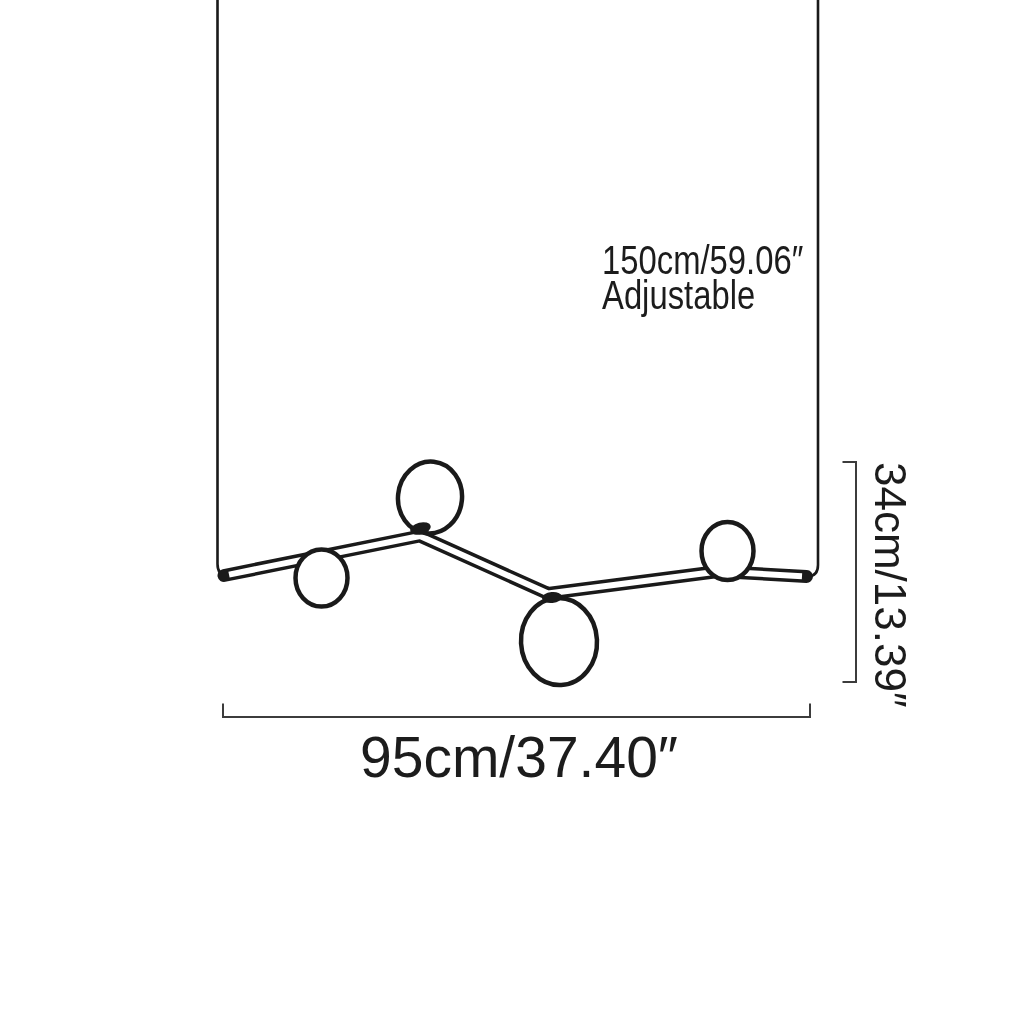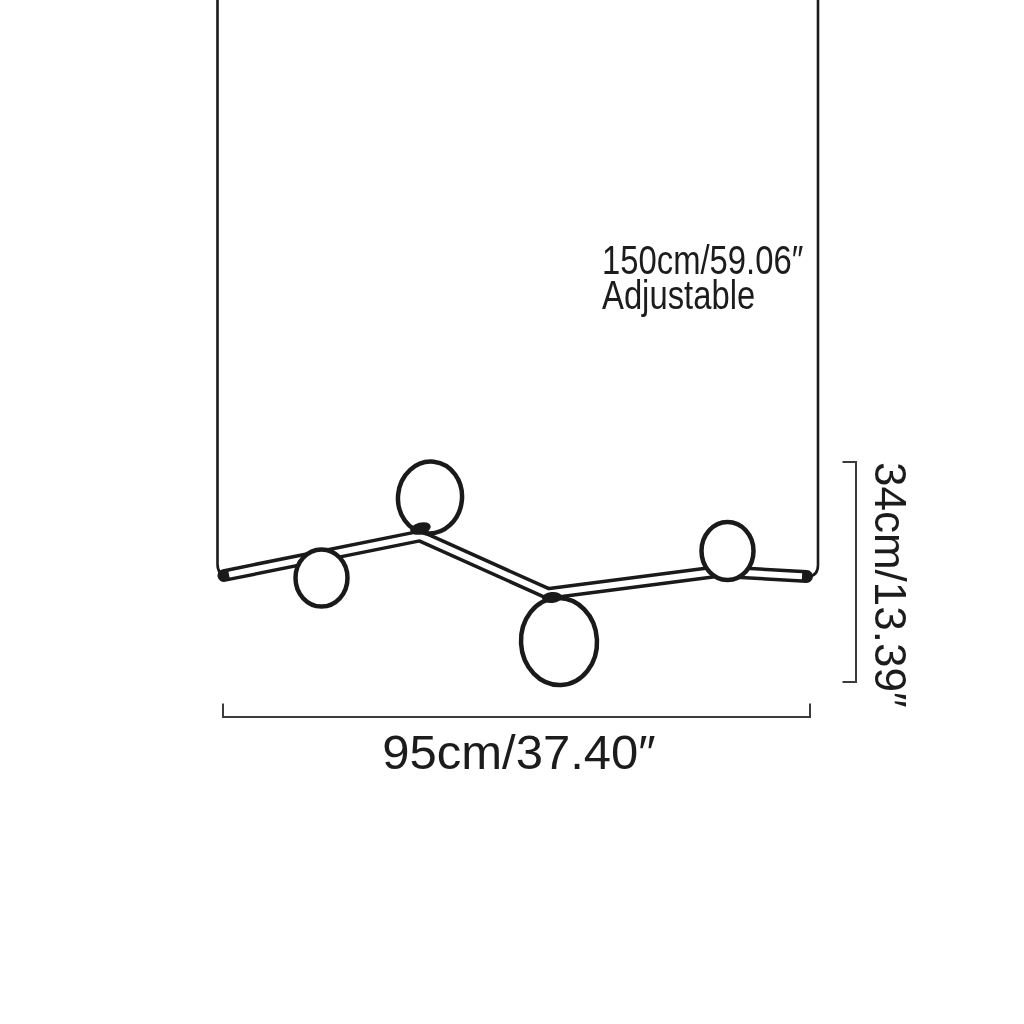--- a/index.html
+++ b/index.html
@@ -29,21 +29,21 @@
     left: 602px;
     top: 243px;
     font-size: 41px;
     line-height: 35px;
     transform: scaleX(0.8);
     transform-origin: 0 0;
   }
   #width-anno {
     left: 519px;
     top: 724px;
-    font-size: 49px;
+    font-size: 57px;
     transform: translateX(-50%);
   }
   #drop-anno {
     left: 912px;
     top: 462px;
     font-size: 44px;
     line-height: 44px;
     transform: rotate(90deg);
     transform-origin: 0 0;
   }

